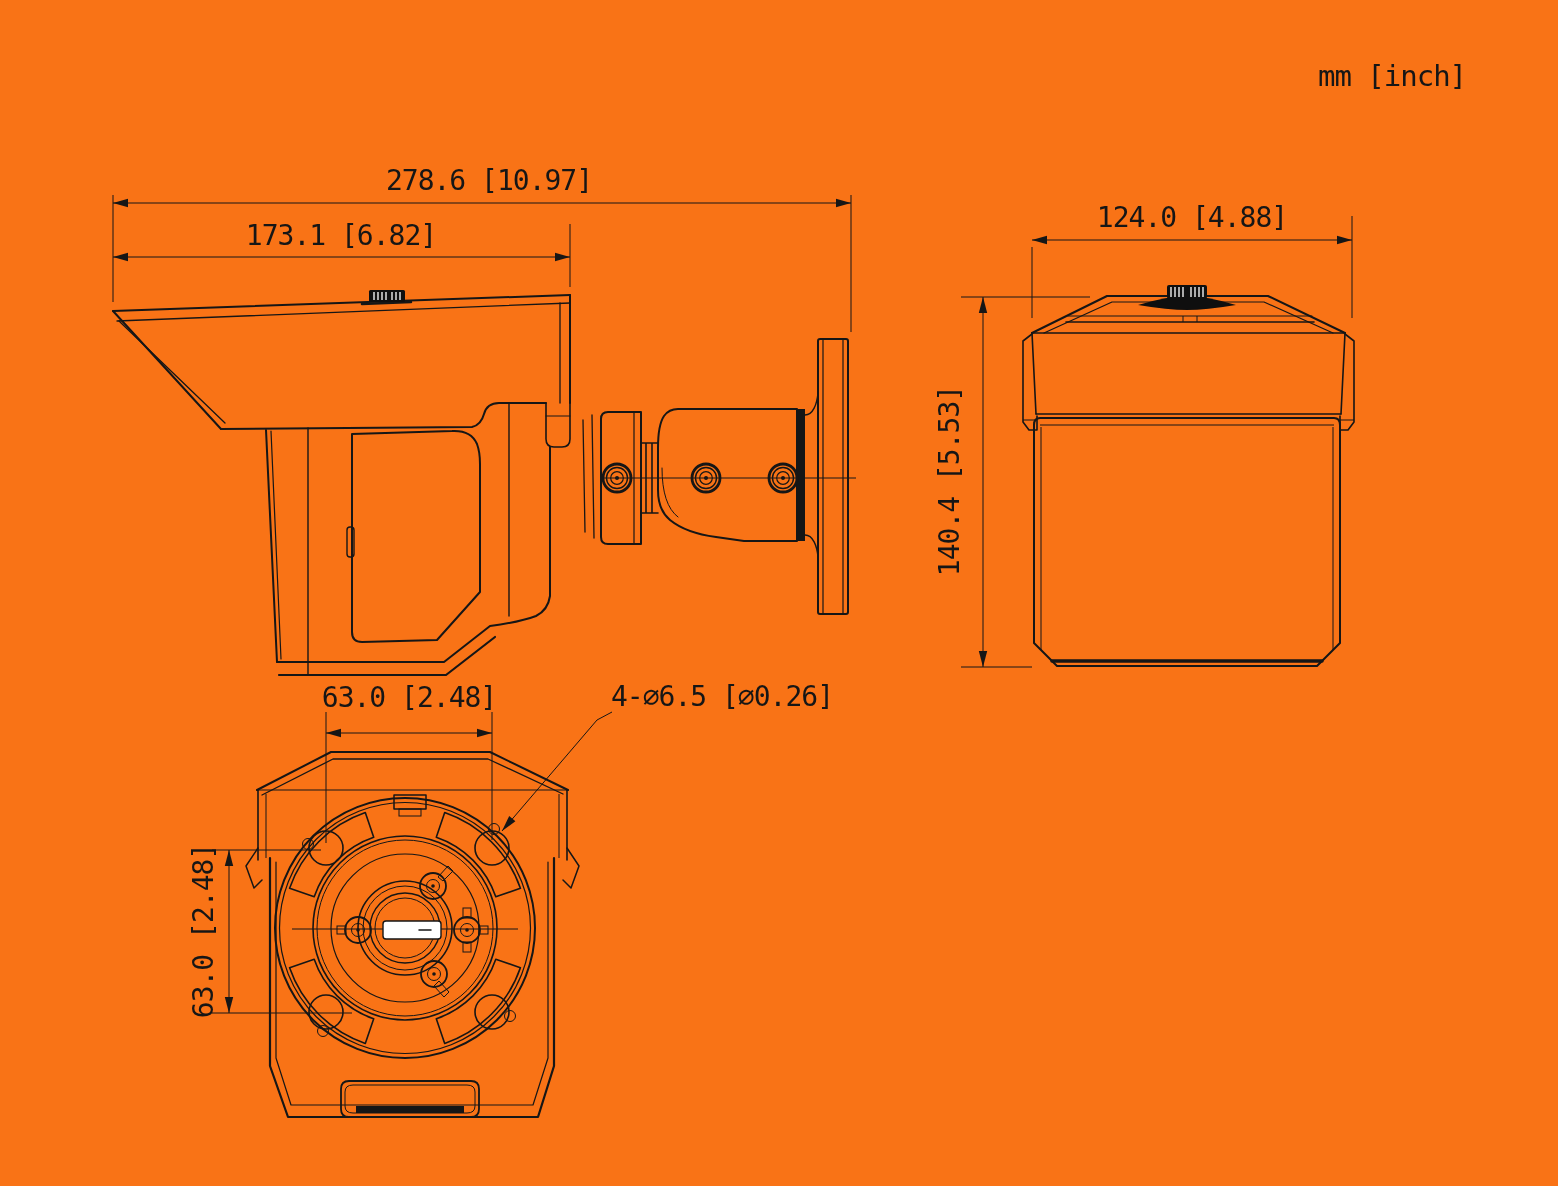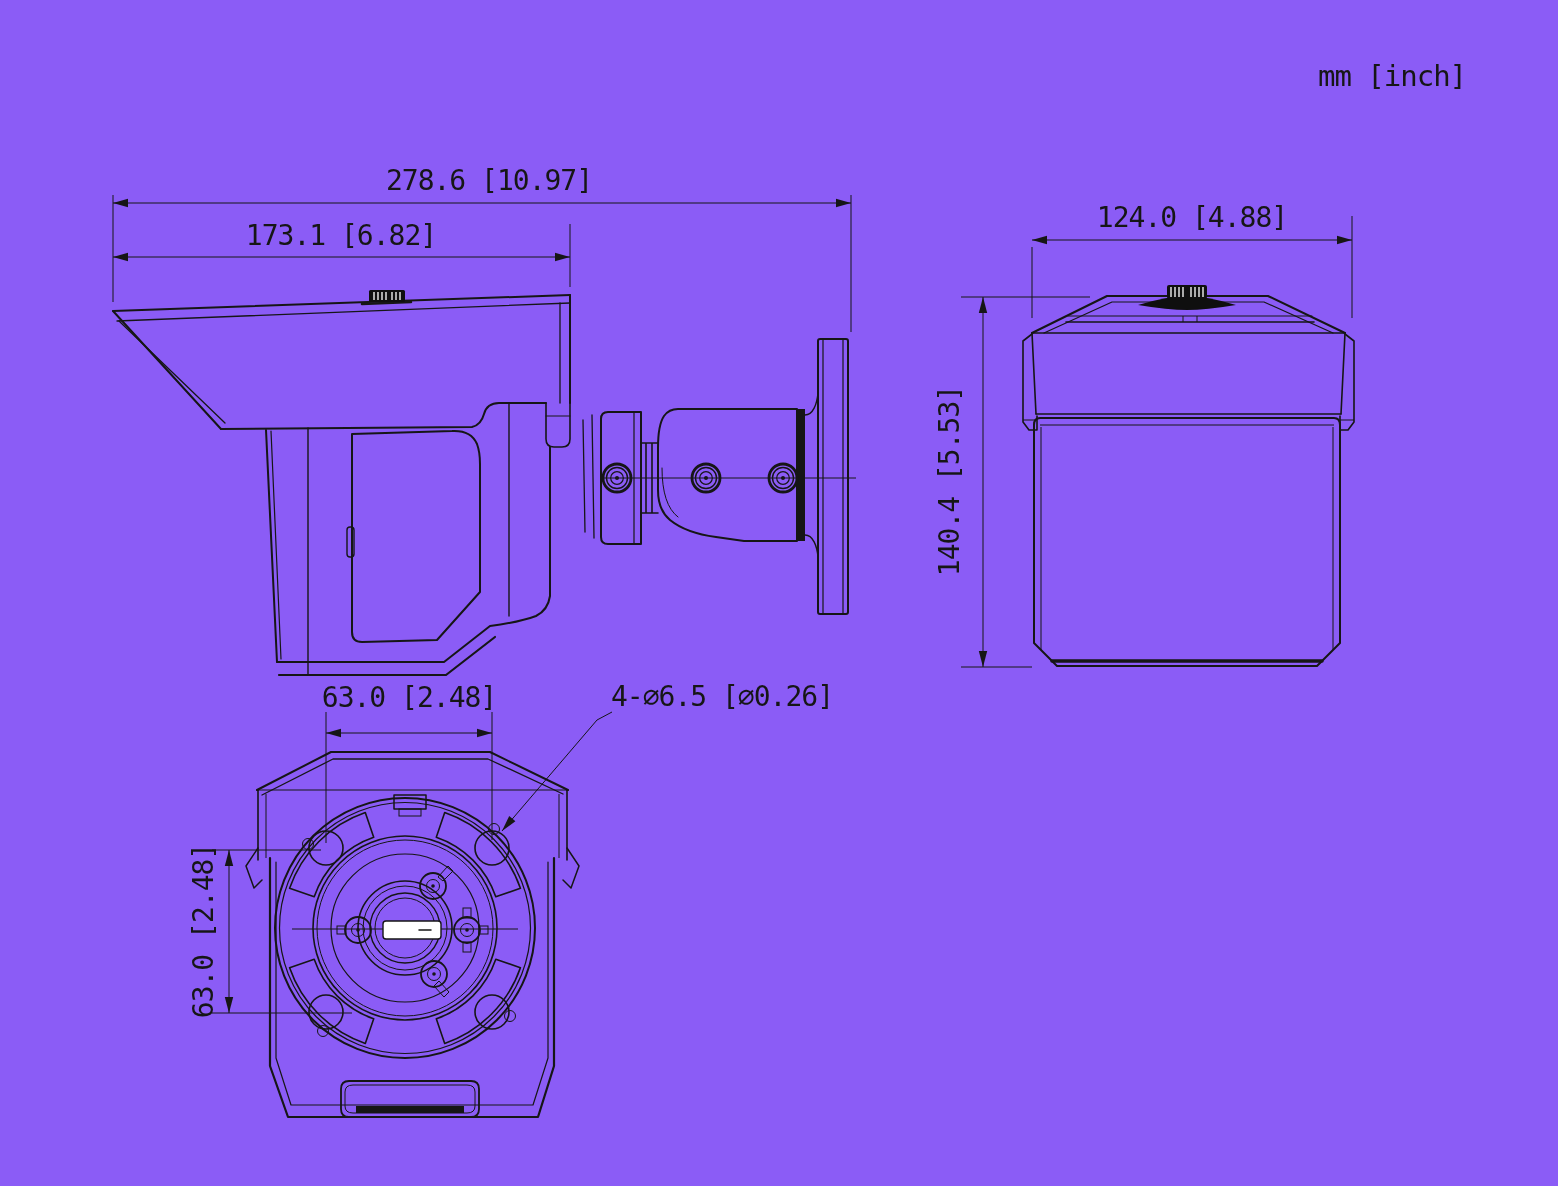--- a/index.html
+++ b/index.html
@@ -1,16 +1,16 @@
 <!DOCTYPE html>
 <html><head>
 <meta charset="utf-8">
 <style>
   html,body{margin:0;padding:0;background:#fff;}
-  .stage{position:relative;width:1558px;height:1186px;background:#8b5cf6;overflow:hidden;}
+  .stage{position:relative;width:1558px;height:1186px;background:#f97316;overflow:hidden;}
   svg{position:absolute;left:0;top:0;}
   svg text{font-family:"DejaVu Sans Mono","Liberation Mono",monospace;fill:#161616;}
   .dim{font-size:28px;letter-spacing:-1px;}
   .units{font-size:29px;letter-spacing:-1px;}
   .ol{stroke:#161616;fill:none;stroke-linecap:round;stroke-linejoin:round;}
   .thin{stroke:#161616;fill:none;stroke-width:1;}
   .arrow{fill:#161616;stroke:none;}
 </style>
 </head>
 <body>

